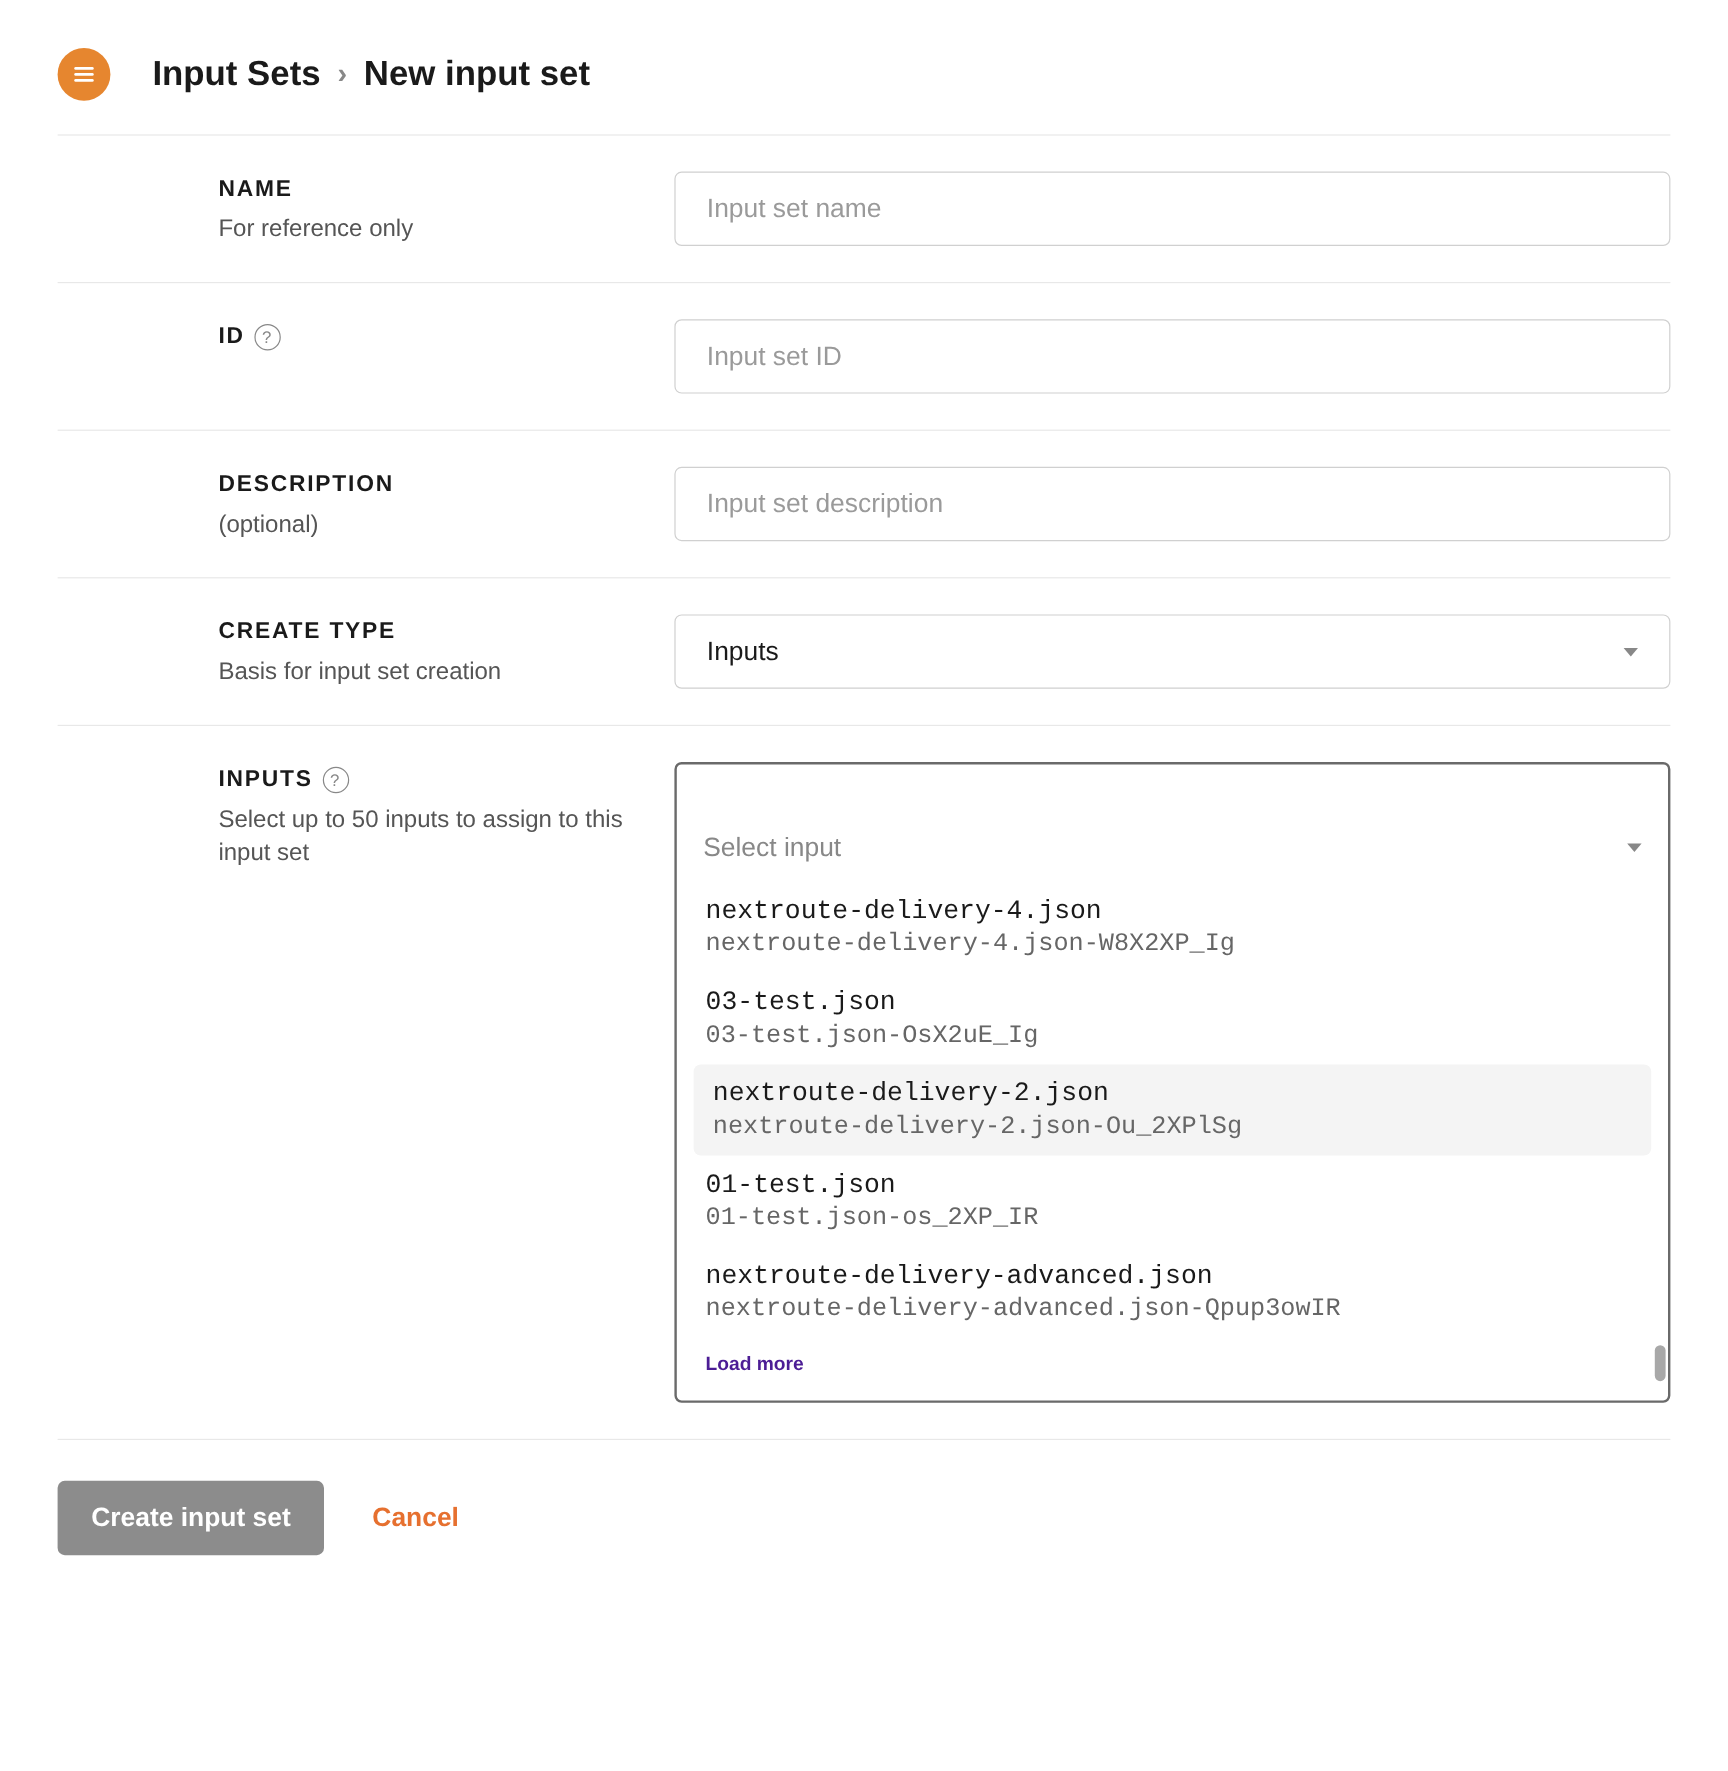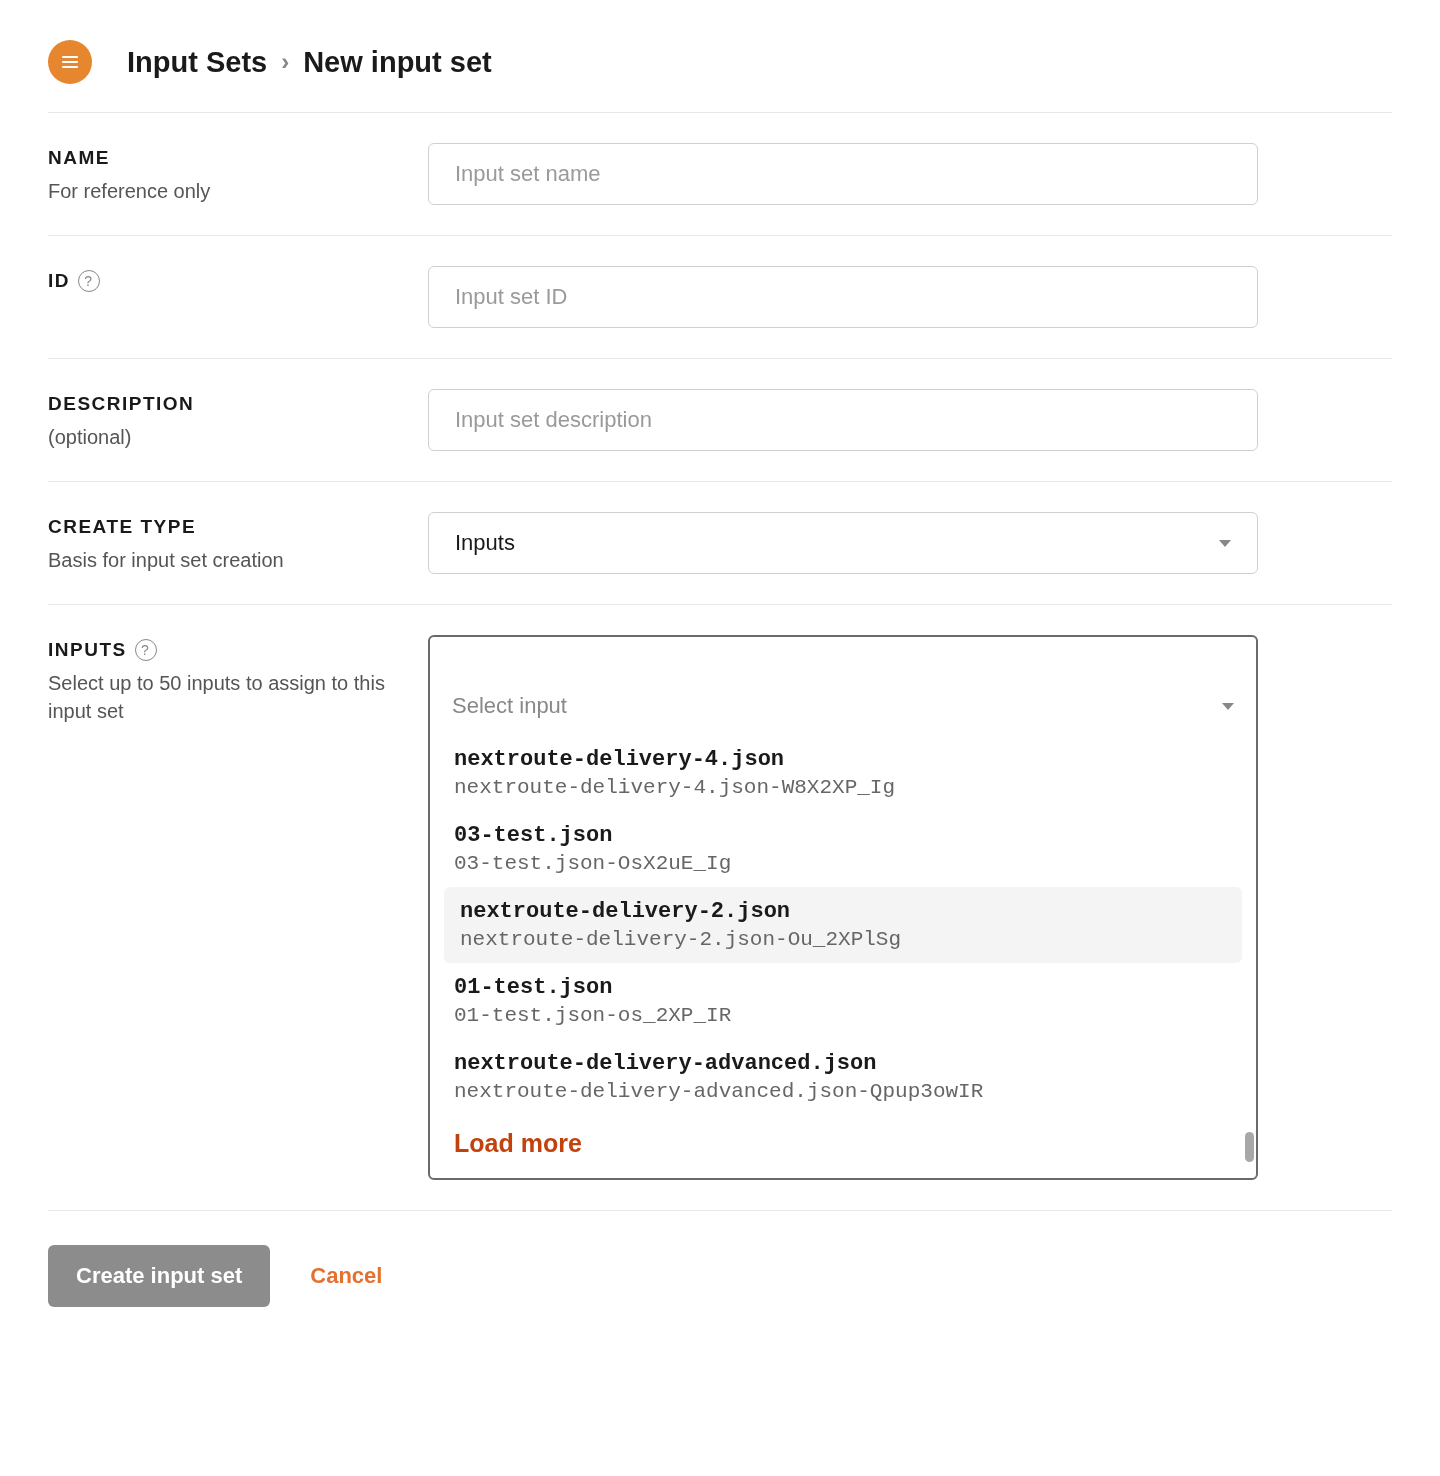--- a/index.html
+++ b/index.html
@@ -39,20 +39,21 @@
 .divider {
   border: none;
   border-top: 1px solid #e8e8e8;
   margin: 0;
 }
 .form-row {
   display: flex;
   align-items: flex-start;
   padding: 30px 0;
   border-bottom: 1px solid #e8e8e8;
+  justify-content: flex-end;
 }
 .form-row.no-border { border-bottom: none; }
 .label-col {
   width: 380px;
   flex-shrink: 0;
   padding-top: 4px;
 }
 .label-title {
   font-size: 19px;
   font-weight: 600;
@@ -137,34 +138,34 @@
   padding: 12px 10px;
   border-radius: 6px;
   cursor: pointer;
 }
 .dropdown-item.hovered {
   background: #f4f4f4;
   padding-left: 16px;
 }
 .dropdown-item-name {
   font-size: 22px;
-  font-weight: 700;
+  font-weight: 400;
   font-family: "SFMono-Regular", Consolas, "Liberation Mono", Menlo, monospace;
   color: #1a1a1a;
 }
 .dropdown-item-id {
   font-size: 21px;
   color: #666;
   font-family: "SFMono-Regular", Consolas, "Liberation Mono", Menlo, monospace;
   margin-top: 4px;
 }
 .load-more {
-  font-size: 25px;
-  font-weight: 600;
-  color: #c2410c;
+  font-size: 16px;
+  font-weight: 600;
+  color: #4c1d95;
   padding: 14px 10px 4px;
   cursor: pointer;
 }
 .scrollbar-thumb {
   position: absolute;
   right: 2px;
   bottom: 16px;
   width: 9px;
   height: 30px;
   background: #a8a8a8;

